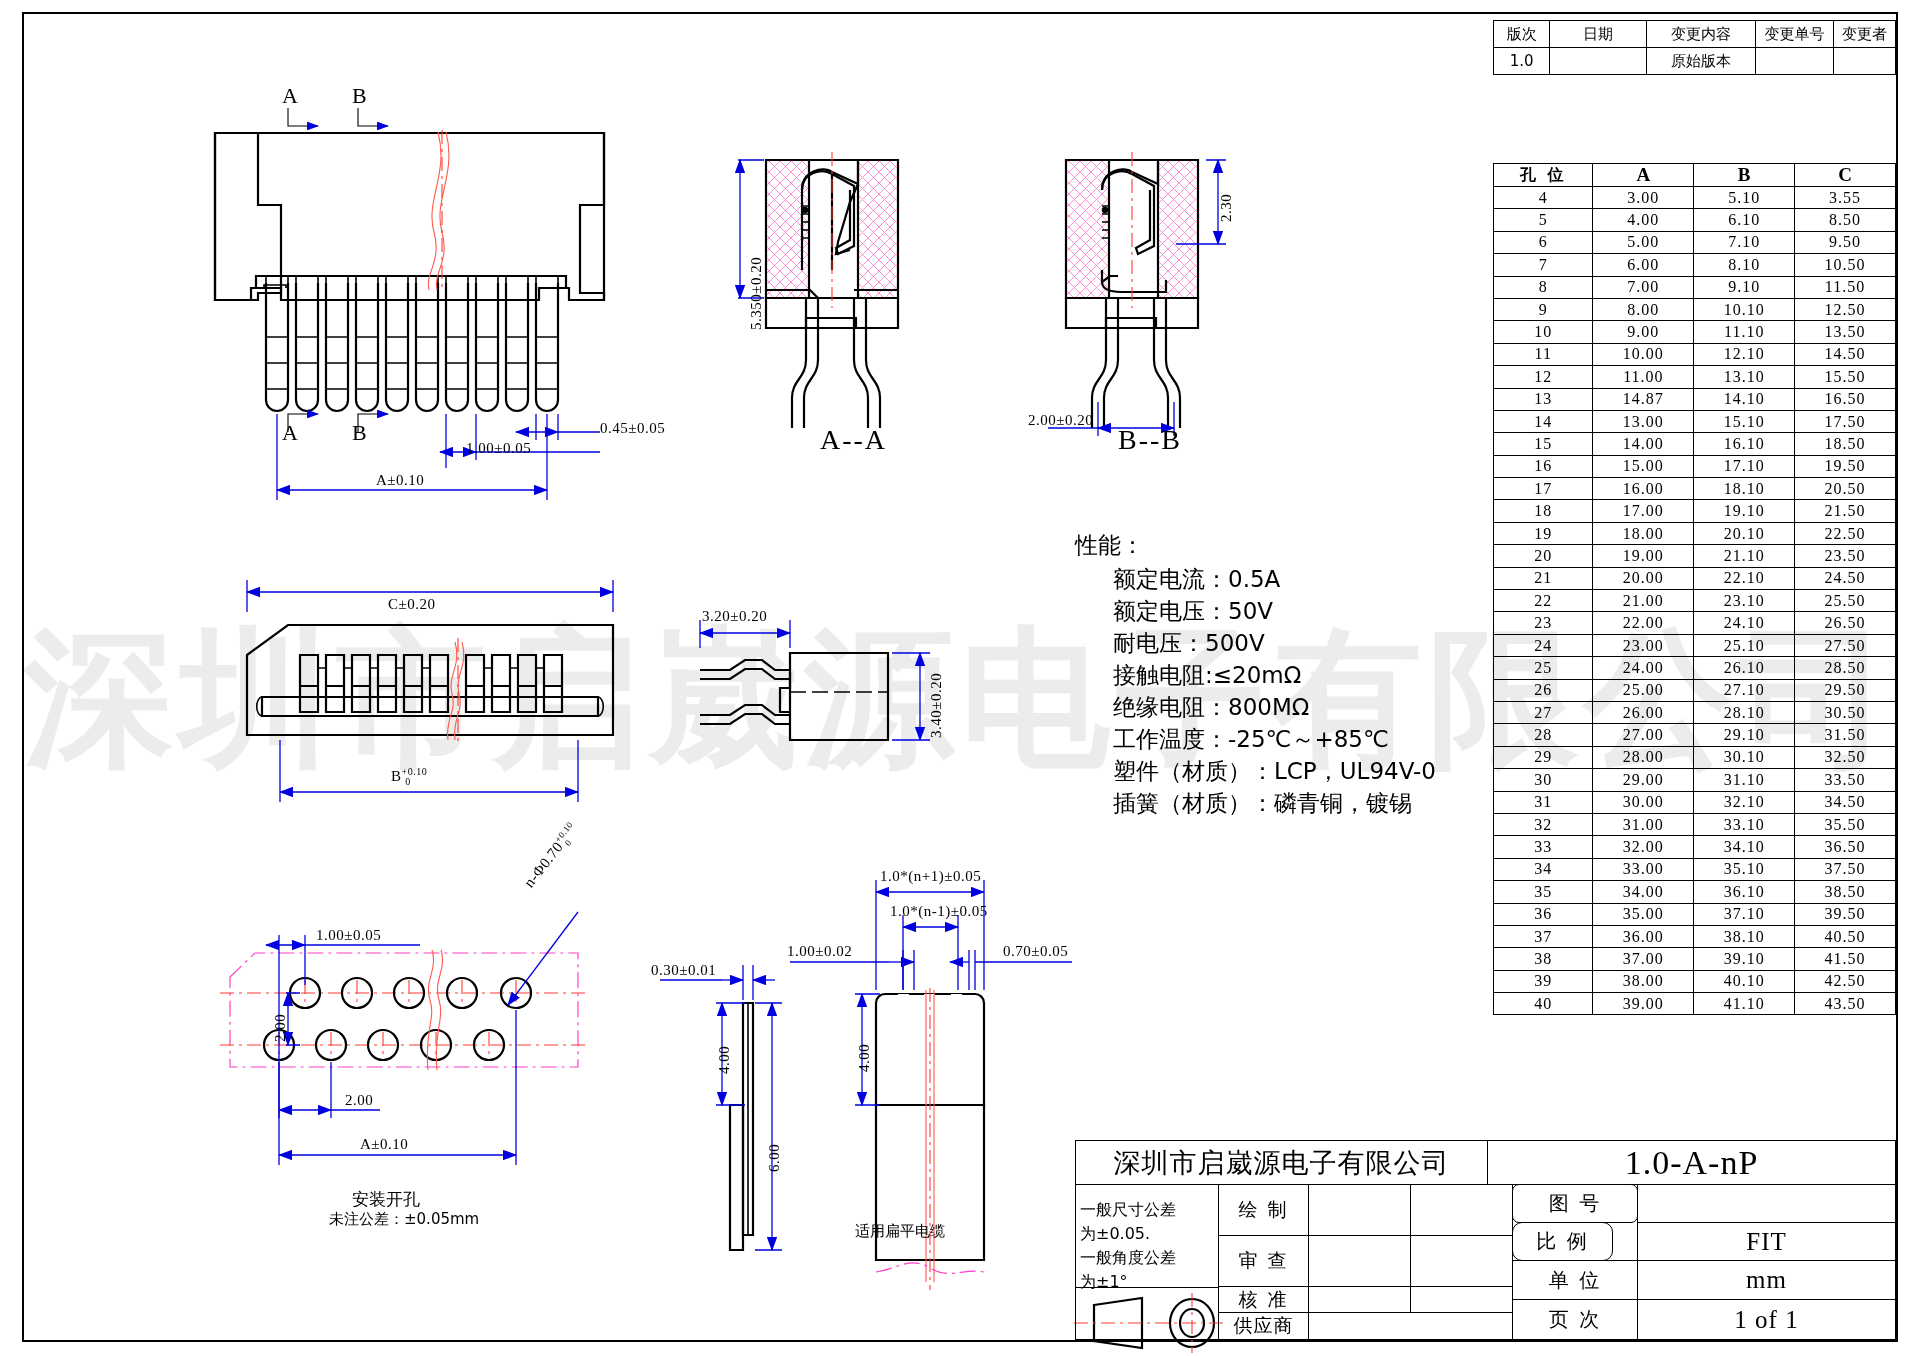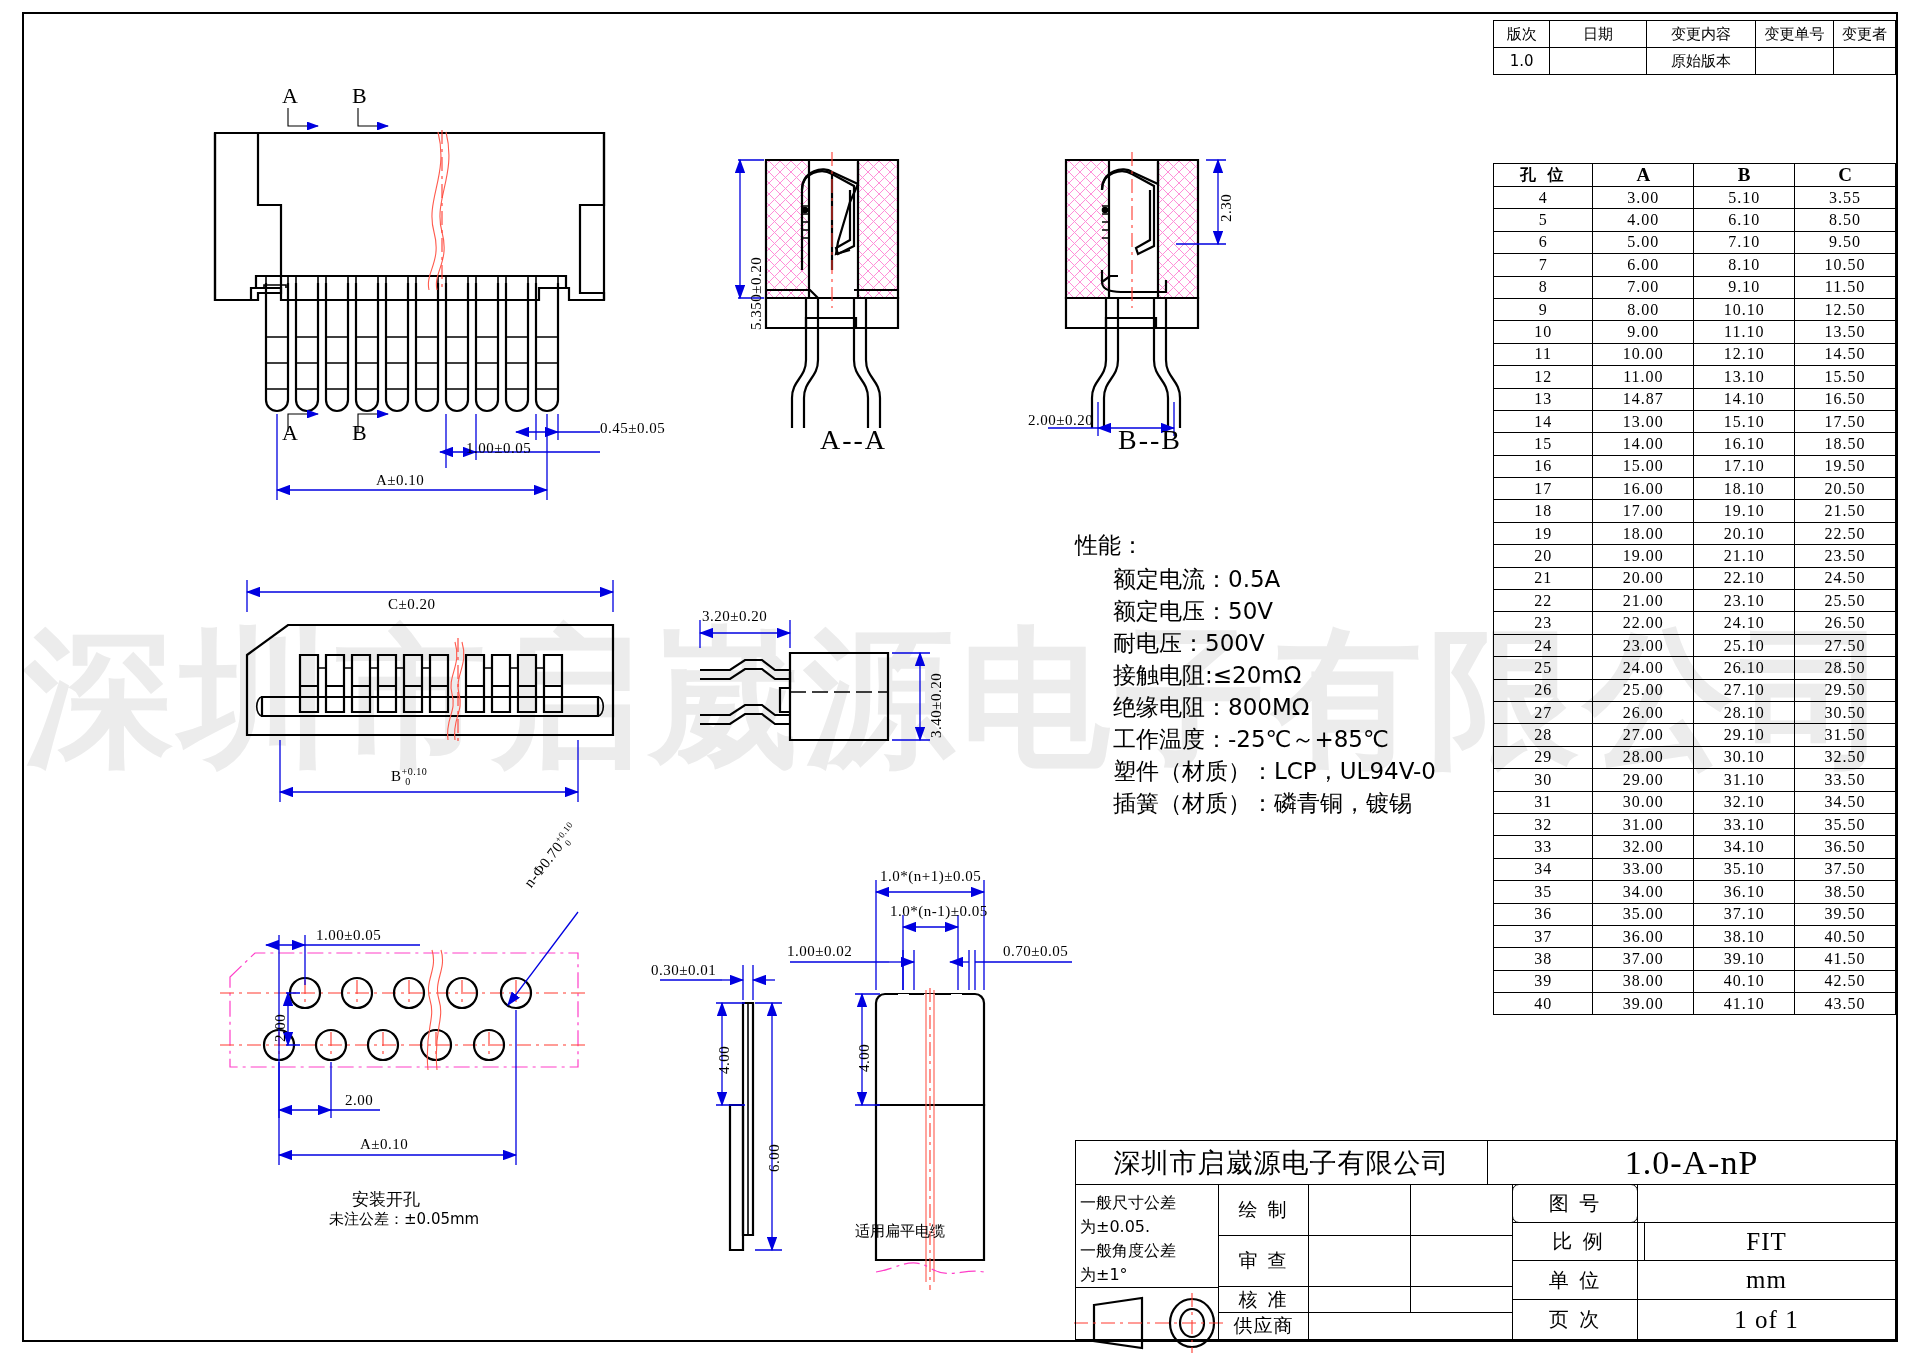--- a/index.html
+++ b/index.html
@@ -745,21 +745,21 @@
         </tr>
       </tbody>
   </table>
 
   <div style="position:absolute;left:1075px;top:1140px;width:821px;height:200px;z-index:3;">
 
     <div class="tbl-cell cn" style="left:0;top:0;width:413px;height:45px;font-size:27px;letter-spacing:1px;">深圳市启崴源电子有限公司</div>
 
     <div class="tbl-cell" style="left:412px;top:0;width:409px;height:45px;font-size:34px;letter-spacing:1px;">1.0-A-nP</div>
 
-    <div class="tbl-cell" style="left:0;top:44px;width:144px;height:104px;flex-direction:column;align-items:flex-start;justify-content:flex-start;padding:6px 4px;">
+    <div class="tbl-cell" style="left:0;top:44px;width:144px;height:104px;flex-direction:column;align-items:flex-start;justify-content:flex-start;padding:13px 4px;">
       <span class="cn" style="font-size:16px;line-height:24px;">一般尺寸公差</span>
       <span class="cn" style="font-size:16px;line-height:24px;">为±0.05.</span>
       <span class="cn" style="font-size:16px;line-height:24px;">一般角度公差</span>
       <span class="cn" style="font-size:16px;line-height:24px;">为±1°</span>
     </div>
 
     <div class="tbl-cell" style="left:0;top:147px;width:144px;height:53px;"></div>
 
     <div class="tbl-cell cn" style="left:143px;top:44px;width:91px;height:52px;font-size:19px;letter-spacing:2px;">绘 制</div>
     <div class="tbl-cell cn" style="left:143px;top:95px;width:91px;height:52px;font-size:19px;letter-spacing:2px;">审 查</div>
@@ -770,21 +770,21 @@
     <div class="tbl-cell" style="left:335px;top:44px;width:103px;height:52px;"></div>
     <div class="tbl-cell" style="left:233px;top:95px;width:103px;height:52px;"></div>
     <div class="tbl-cell" style="left:335px;top:95px;width:103px;height:52px;"></div>
     <div class="tbl-cell" style="left:233px;top:146px;width:103px;height:27px;"></div>
     <div class="tbl-cell" style="left:335px;top:146px;width:103px;height:27px;"></div>
     <div class="tbl-cell" style="left:233px;top:172px;width:205px;height:28px;"></div>
 
     <div class="tbl-cell cn" style="left:437px;top:44px;width:126px;height:39px;font-size:20px;letter-spacing:2px;border-radius:7px;">图  号</div>
     <div class="tbl-cell" style="left:562px;top:44px;width:259px;height:39px;font-size:23px;"></div>
 
-    <div class="tbl-cell cn" style="left:437px;top:82px;width:133px;height:39px;font-size:20px;letter-spacing:2px;">比  例</div>
+    <div class="tbl-cell cn" style="left:437px;top:82px;width:101px;height:39px;font-size:20px;letter-spacing:2px;border-radius:10px;">比  例</div>
     <div class="tbl-cell" style="left:562px;top:82px;width:259px;height:39px;font-size:25px;letter-spacing:1px;">FIT</div>
 
     <div class="tbl-cell cn" style="left:437px;top:120px;width:126px;height:40px;font-size:20px;letter-spacing:2px;">单  位</div>
     <div class="tbl-cell" style="left:562px;top:120px;width:259px;height:40px;font-size:25px;letter-spacing:1px;">mm</div>
 
     <div class="tbl-cell cn" style="left:437px;top:159px;width:126px;height:41px;font-size:20px;letter-spacing:2px;">页  次</div>
     <div class="tbl-cell" style="left:562px;top:159px;width:259px;height:41px;font-size:25px;letter-spacing:1px;">1 of 1</div>
   </div>
 
 </div>

